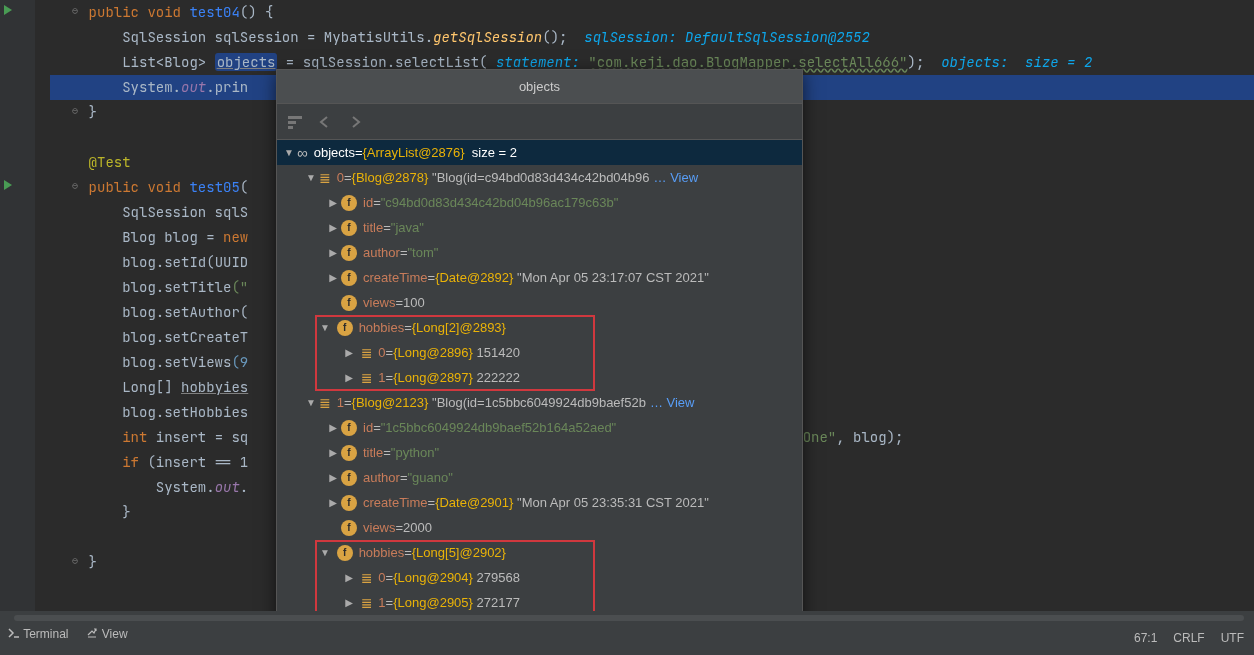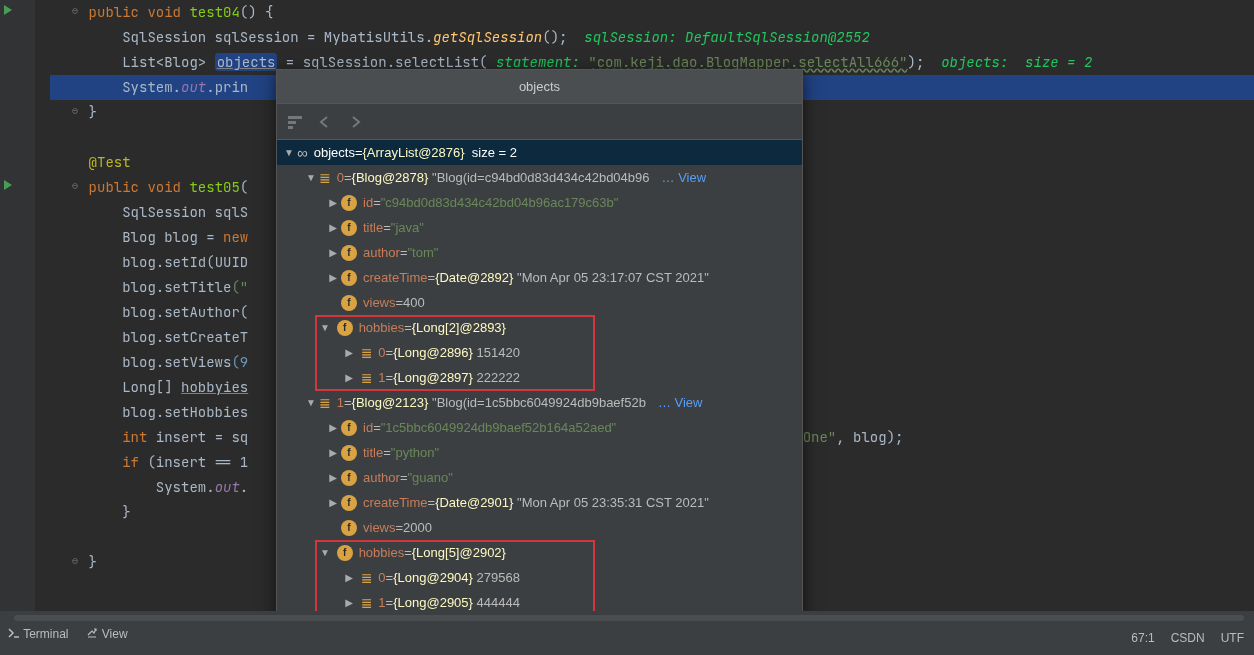--- a/index.html
+++ b/index.html
@@ -22,22 +22,22 @@
     position:absolute; left:4px; width:0; height:0;
     border-left:8px solid #499c54; border-top:5px solid transparent; border-bottom:5px solid transparent;
   }
   .fold-mark {
     position:absolute; left:37px; font-size:10px; color:#6e6e6e;
   }
   .code {
     position:absolute; left:55px; top:0; right:0;
     white-space:pre; font-size:14px; line-height:25px;
   }
-  .kw{color:#cc7832;} .ty{color:#a9b7c6;} .fn{color:#84cc16;} .str{color:#6a8759;}
-  .cm{color:#22c55e; font-style:italic;} .field{color:#9876aa;}
+  .kw{color:#cc7832;} .ty{color:#a9b7c6;} .fn{color:#3b82f6;} .str{color:#6a8759;}
+  .cm{color:#0ea5e9; font-style:italic;} .field{color:#9876aa;}
   .ann{color:#bbb529;} .num{color:#6897bb;} .stat{font-style:italic;color:#ffc66d;}
   .sel-line{position:absolute;left:50px;height:25px;background:#214283;right:0;top:75px;}
   .box-var{background:#214283;border-radius:3px;padding:0 2px;}
   .underline{text-decoration:underline #6a8759 wavy;}
   .obj-underline{text-decoration:underline #808080;}
   .hobby-underline{text-decoration:underline #808080;}
 
   .popup {
     position:absolute; left:276px; top:69px; width:527px; height:555px;
     background:#3c3f41; border:1px solid #555;
@@ -56,24 +56,24 @@
   .tb-ico{width:16px;height:16px;display:inline-block;color:#777;}
   .tree{position:relative;}
   .row{display:flex;align-items:center;height:25px;white-space:nowrap;overflow:hidden;}
   .row.sel{background:#0d293e;color:#fff;}
   .ar{display:inline-block;width:12px;text-align:center;color:#aaa;font-size:10px;margin-right:2px;}
   .ico-sz{display:inline-block;width:16px;height:16px;border-radius:8px;margin-right:6px;display:inline-flex;align-items:center;justify-content:center;font-size:10px;font-weight:bold;}
   .ico-ool{color:#bbb;font-size:15px;margin-right:6px;}
   .ico-f{background:#d9a343;color:#2b2b2b;}
   .ico-e{color:#d9a343;font-size:14px;margin-right:6px;}
   .fld{color:#c87c5a;}
-  .pale{color:#fef9c3;}
+  .pale{color:#eab308;}
   .val{color:#bbbbbb;}
   .vstr{color:#6a8759;}
-  .link{color:#589df6;margin-left:12px;}
+  .link{color:#589df6;margin-left:4px;}
   .redbox{position:absolute;border:2px solid #d0383e;pointer-events:none;}
 
   .status{
     position:absolute; left:0; bottom:0; right:0; height:44px;
     background:#3c3f41; color:#bbb; font-family:"Segoe UI",sans-serif;font-size:12px;
   }
   .status .scrolltrack{position:absolute;left:14px;top:4px;right:10px;height:6px;background:#4b4e50;border-radius:3px;}
   .status .tabs{position:absolute;left:8px;top:16px;display:flex;gap:18px;align-items:center;}
   .status .right{position:absolute;right:10px;top:20px;display:flex;gap:16px;align-items:center;}
   .wm{position:absolute;right:10px;bottom:20px;color:#6e6e6e;font-size:13px;font-family:"Segoe UI",sans-serif;}
@@ -150,21 +150,21 @@
         <span class="ico-sz ico-f">f</span>
         <span class="fld">author</span>
         <span> = </span>
         <span class="vstr">"tom"</span>
       </div>
     <div class="row" style="padding-left:50px"><span class="ar">▶</span><span class="ico-sz ico-f">f</span><span class="fld">createTime</span><span> = </span><span class="pale">{Date@2892}</span>&nbsp;<span class="val">"Mon Apr 05 23:17:07 CST 2021"</span></div>
     <div class="row" style="padding-left:64px">
         <span class="ico-sz ico-f">f</span>
         <span class="fld">views</span>
         <span> = </span>
-        <span class="val">400</span>
+        <span class="val">100</span>
       </div>
     <div class="row" style="padding-left:42px"><span class="ar">▼</span>&nbsp;<span class="ico-sz ico-f">f</span><span class="fld">hobbies</span><span> = </span><span class="pale">{Long[2]@2893}</span></div>
     <div class="row" style="padding-left:66px"><span class="ar">▶</span>&nbsp;<span class="ico-e">≣</span><span class="fld">0</span><span> = </span><span class="pale">{Long@2896}</span>&nbsp;<span class="val">151420</span></div>
     <div class="row" style="padding-left:66px"><span class="ar">▶</span>&nbsp;<span class="ico-e">≣</span><span class="fld">1</span><span> = </span><span class="pale">{Long@2897}</span>&nbsp;<span class="val">222222</span></div>
 
     <div class="row" style="padding-left:28px">
       <span class="ar">▼</span>
       <span class="ico-e">≣</span>
       <span class="fld">1</span><span> = </span>
       <span class="pale">{Blog@2123}</span>&nbsp;
@@ -194,21 +194,21 @@
       </div>
     <div class="row" style="padding-left:50px"><span class="ar">▶</span><span class="ico-sz ico-f">f</span><span class="fld">createTime</span><span> = </span><span class="pale">{Date@2901}</span>&nbsp;<span class="val">"Mon Apr 05 23:35:31 CST 2021"</span></div>
     <div class="row" style="padding-left:64px">
         <span class="ico-sz ico-f">f</span>
         <span class="fld">views</span>
         <span> = </span>
         <span class="val">2000</span>
       </div>
     <div class="row" style="padding-left:42px"><span class="ar">▼</span>&nbsp;<span class="ico-sz ico-f">f</span><span class="fld">hobbies</span><span> = </span><span class="pale">{Long[5]@2902}</span></div>
     <div class="row" style="padding-left:66px"><span class="ar">▶</span>&nbsp;<span class="ico-e">≣</span><span class="fld">0</span><span> = </span><span class="pale">{Long@2904}</span>&nbsp;<span class="val">279568</span></div>
-    <div class="row" style="padding-left:66px"><span class="ar">▶</span>&nbsp;<span class="ico-e">≣</span><span class="fld">1</span><span> = </span><span class="pale">{Long@2905}</span>&nbsp;<span class="val">444444</span></div>
+    <div class="row" style="padding-left:66px"><span class="ar">▶</span>&nbsp;<span class="ico-e">≣</span><span class="fld">1</span><span> = </span><span class="pale">{Long@2905}</span>&nbsp;<span class="val">272177</span></div>
 
     <div class="redbox" style="left:38px;top:175px;width:280px;height:76px"></div>
     <div class="redbox" style="left:38px;top:400px;width:280px;height:76px"></div>
   </div>
 </div>
 
 <div class="wm">CSDN @debug4flaw</div>
 
 <div class="status">
   <div class="scrolltrack"></div>
@@ -221,16 +221,16 @@
     </span>
     <span>
       <svg width="12" height="12" viewBox="0 0 12 12" style="vertical-align:-1px">
           <path d="M2 8 L6 4 L8 6 L10 2 M8 2 L10 2 L10 4 M2 10 L10 10" stroke="#bbb" fill="none" stroke-width="1.2"></path>
         </svg>
       <span>View</span>
     </span>
   </div>
   <div class="right">
     <span>67:1</span>
-    <span>CSDN</span>
+    <span>CRLF</span>
     <span>UTF</span>
   </div>
 </div>
 
 </body></html>

